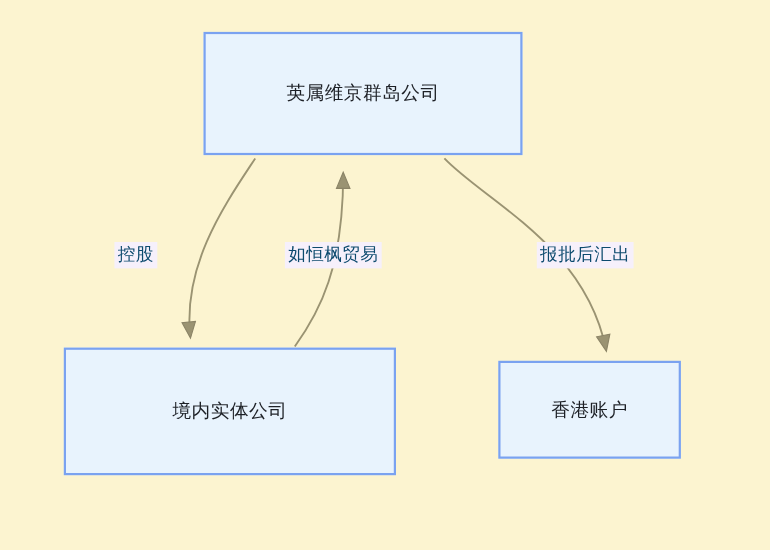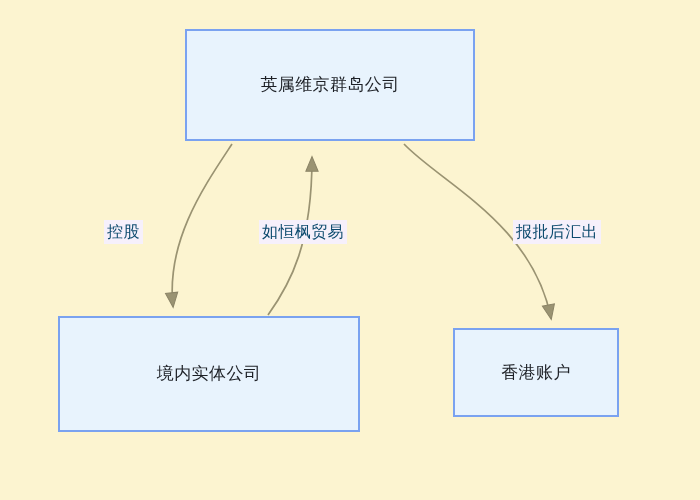--- a/index.html
+++ b/index.html
@@ -80,21 +80,20 @@
     left: 104px;
     top: 220px;
   }
   #label-dividend {
     left: 259px;
     top: 220px;
   }
   #label-remit {
     left: 488px;
     top: 220px;
-    margin-left: 25px;
   }
 </style>
 </head>
 <body>
 
 <div id="diagram-canvas">
 
   <svg id="edge-layer" viewBox="0 0 700 500" width="700" height="500" xmlns="http://www.w3.org/2000/svg">
     <defs>
       <marker id="arrow-head" markerWidth="11" markerHeight="11" refX="8.4" refY="4.2" orient="auto" markerUnits="strokeWidth">

